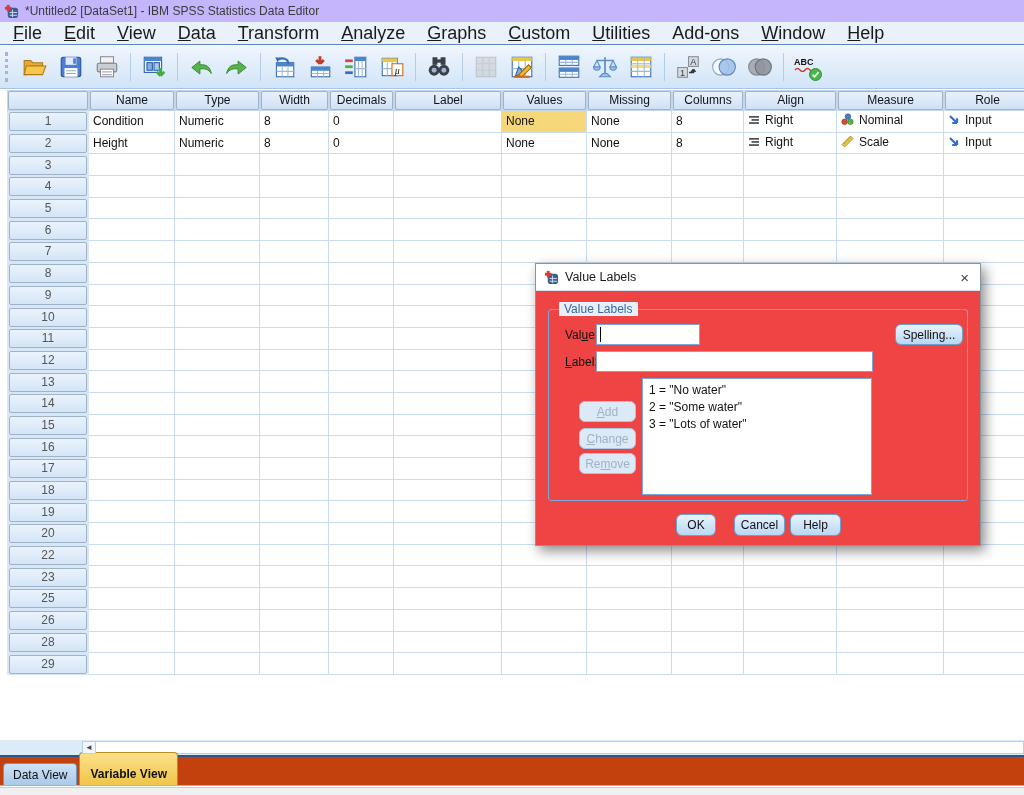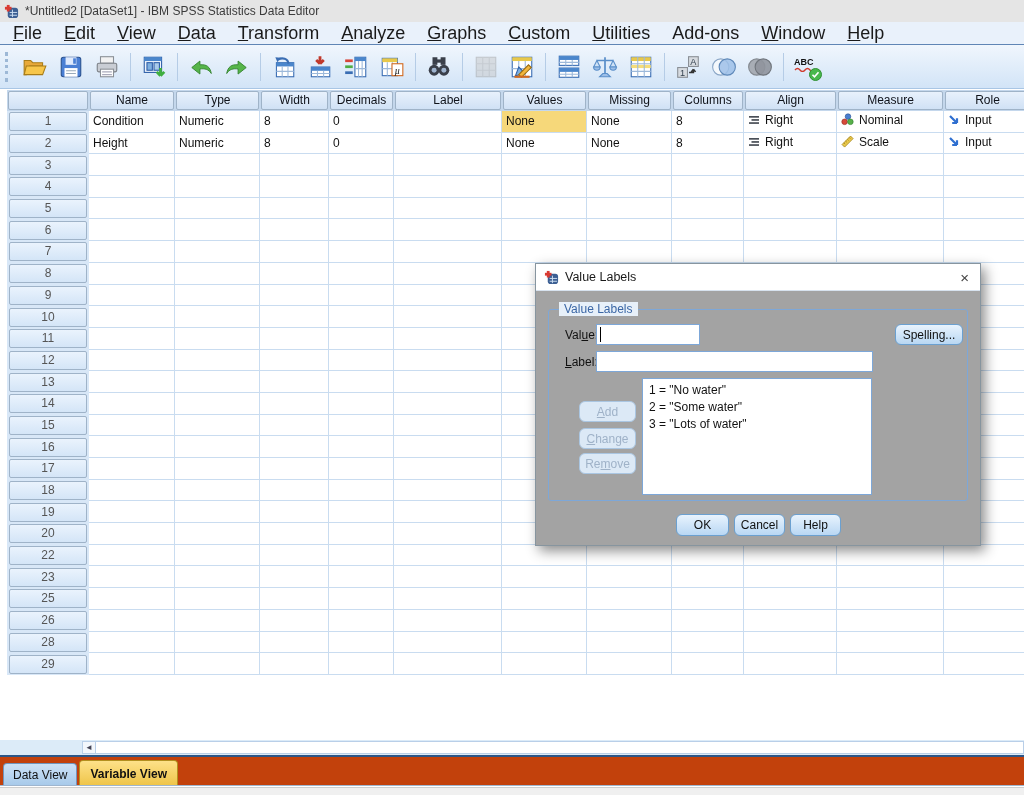--- a/index.html
+++ b/index.html
@@ -1,19 +1,19 @@
 <!DOCTYPE html>
 <html><head>
 <meta charset="utf-8">
 <style>
   html,body{margin:0;padding:0;background:#fff;font-family:"Liberation Sans",sans-serif;}
   .app{position:relative;width:1024px;height:795px;overflow:hidden;background:#fff;}
 
   
-  .titlebar{position:absolute;left:0;top:0;width:100%;height:22px;background:#e5e5e5;display:flex;align-items:center;padding-left:4px;box-sizing:border-box;}
+  .titlebar{position:absolute;left:0;top:0;width:100%;height:22px;background:#c4b5fd;display:flex;align-items:center;padding-left:4px;box-sizing:border-box;}
   .title-text{font-size:12px;color:#3b3b3b;margin-left:6px;}
 
   
   .menubar{position:absolute;left:0;top:22px;width:100%;height:23px;background:#e9f1fb;display:flex;align-items:center;border-bottom:1px solid #5f85b5;box-sizing:border-box;padding-left:2px;}
   .menu-item{font-size:18px;color:#1a1a1a;padding:3px 11px;cursor:default;}
 
   
   .toolbar{position:absolute;left:0;top:45px;width:100%;height:44px;background:linear-gradient(#f0f6fd,#d2e4f7);border-bottom:1px solid #a9c6e5;box-sizing:border-box;display:flex;align-items:center;padding-left:5px;gap:2px;}
   .tb-handle{width:3px;height:30px;border-left:3px dotted #9db8d6;margin-right:5px;}
   .tbtn{width:34px;height:34px;display:flex;align-items:center;justify-content:center;border-radius:3px;}
@@ -36,46 +36,46 @@
   tbody td.selected{background:#f6d87a;}
   td .cicon{display:inline-block;vertical-align:-2px;margin-right:5px;}
 
   
   .hscroll{position:absolute;left:0;top:740px;width:1024px;height:15px;background:#dcebf8;}
   .hs-track{position:absolute;left:82px;top:1px;width:942px;height:13px;background:#fff;border:1px solid #b9cfe8;box-sizing:border-box;}
   .hs-left{position:absolute;left:82px;top:1px;width:14px;height:13px;background:#f3f7fc;border:1px solid #b9cfe8;box-sizing:border-box;font-size:8px;color:#445;display:flex;align-items:center;justify-content:center;z-index:1;}
   .navline{position:absolute;left:0;top:755px;width:100%;height:2px;background:#2c5687;}
   .tabstrip{position:absolute;left:0;top:757px;width:100%;height:29px;background:#c2410c;display:flex;align-items:flex-end;padding-left:3px;box-sizing:border-box;border-bottom:1px solid #9fb6cf;}
   .tab{font-size:12px;color:#111;padding:4px 9px 3px 9px;border:1px solid #6f96bf;border-bottom:none;border-radius:4px 4px 0 0;background:linear-gradient(#cde2f6,#a8caea);margin-right:2px;cursor:default;}
-  .tab.active{background:linear-gradient(#fde189,#efc54a);border-color:#b3901f;font-weight:bold;padding:6px 10px 4px 10px;}
+  .tab.active{background:linear-gradient(#fde189,#efc54a);border-color:#b3901f;font-weight:bold;padding:14px 10px 4px 10px;}
   .statusbar{position:absolute;left:0;top:787px;width:100%;height:8px;background:#f0f0f0;border-top:1px solid #cfcfcf;box-sizing:border-box;}
 
   
-  .dialog{position:absolute;left:535px;top:263px;width:446px;height:283px;background:#a3a3a3;border:1px solid #87959f;box-sizing:border-box;box-shadow:4px 5px 12px rgba(0,0,0,.45);z-index:10;}
+  .dialog{position:absolute;left:535px;top:263px;width:446px;height:283px;background:#ef4444;border:1px solid #87959f;box-sizing:border-box;box-shadow:4px 5px 12px rgba(0,0,0,.45);z-index:10;}
   .dlg-title{position:absolute;left:0;top:0;right:0;height:27px;background:#fff;display:flex;align-items:center;padding:0 8px;border-bottom:1px solid #d7e2ee;box-sizing:border-box;}
   .dlg-title-text{font-size:12.5px;color:#1a1a1a;margin-left:6px;flex:1;}
   .dlg-close{font-size:15px;color:#444;padding:0 3px;cursor:default;}
   .group{position:absolute;left:12px;top:45px;width:418px;height:190px;border:1px solid #7da7d8;border-radius:3px;}
   .group-legend{position:absolute;top:-8px;left:10px;background:#e7f0f9;padding:0 5px;font-size:12px;color:#3a66a5;}
   .lbl{position:absolute;font-size:12px;color:#111;}
   .value-lbl{left:16px;top:18px;}
   .label-lbl{left:16px;top:45px;}
   .dlg-input{position:absolute;border:1px solid #7da7d8;font-size:12px;padding:1px 3px;box-sizing:border-box;background:#fff;font-family:inherit;}
   .value-input{left:47px;top:14px;width:104px;height:21px;}
   .label-input{left:47px;top:41px;width:277px;height:21px;}
   .caret{position:absolute;left:51px;top:17px;width:1px;height:15px;background:#000;}
   .btn{position:absolute;font-size:12px;color:#111;background:linear-gradient(#e8f3fd,#b9d7f3);border:1px solid #6ba0d0;border-radius:6px;display:flex;align-items:center;justify-content:center;box-sizing:border-box;font-family:inherit;cursor:default;}
   .btn.dis{background:#dce9f6;border-color:#aac6e2;color:#9fb2c8;}
   .spelling{left:346px;top:14px;width:68px;height:21px;}
   .add{left:30px;top:91px;width:57px;height:21px;}
   .change{left:30px;top:118px;width:57px;height:21px;}
   .remove{left:30px;top:143px;width:57px;height:21px;}
   .listbox{position:absolute;left:93px;top:68px;width:230px;height:117px;background:#fff;border:1px solid #7da7d8;box-sizing:border-box;font-size:12px;padding:3px 0;overflow:hidden;}
   .list-item{padding:0 6px;line-height:17px;color:#111;}
-  .ok{left:140px;top:250px;width:53px;height:22px;}
+  .ok{left:140px;top:250px;width:40px;height:22px;}
   .cancel{left:198px;top:250px;width:51px;height:22px;}
   .help{left:254px;top:250px;width:51px;height:22px;}
   u{text-decoration:underline;}
 </style>
 </head>
 <body>
 
 <div class="app">
 
   <div class="titlebar">

